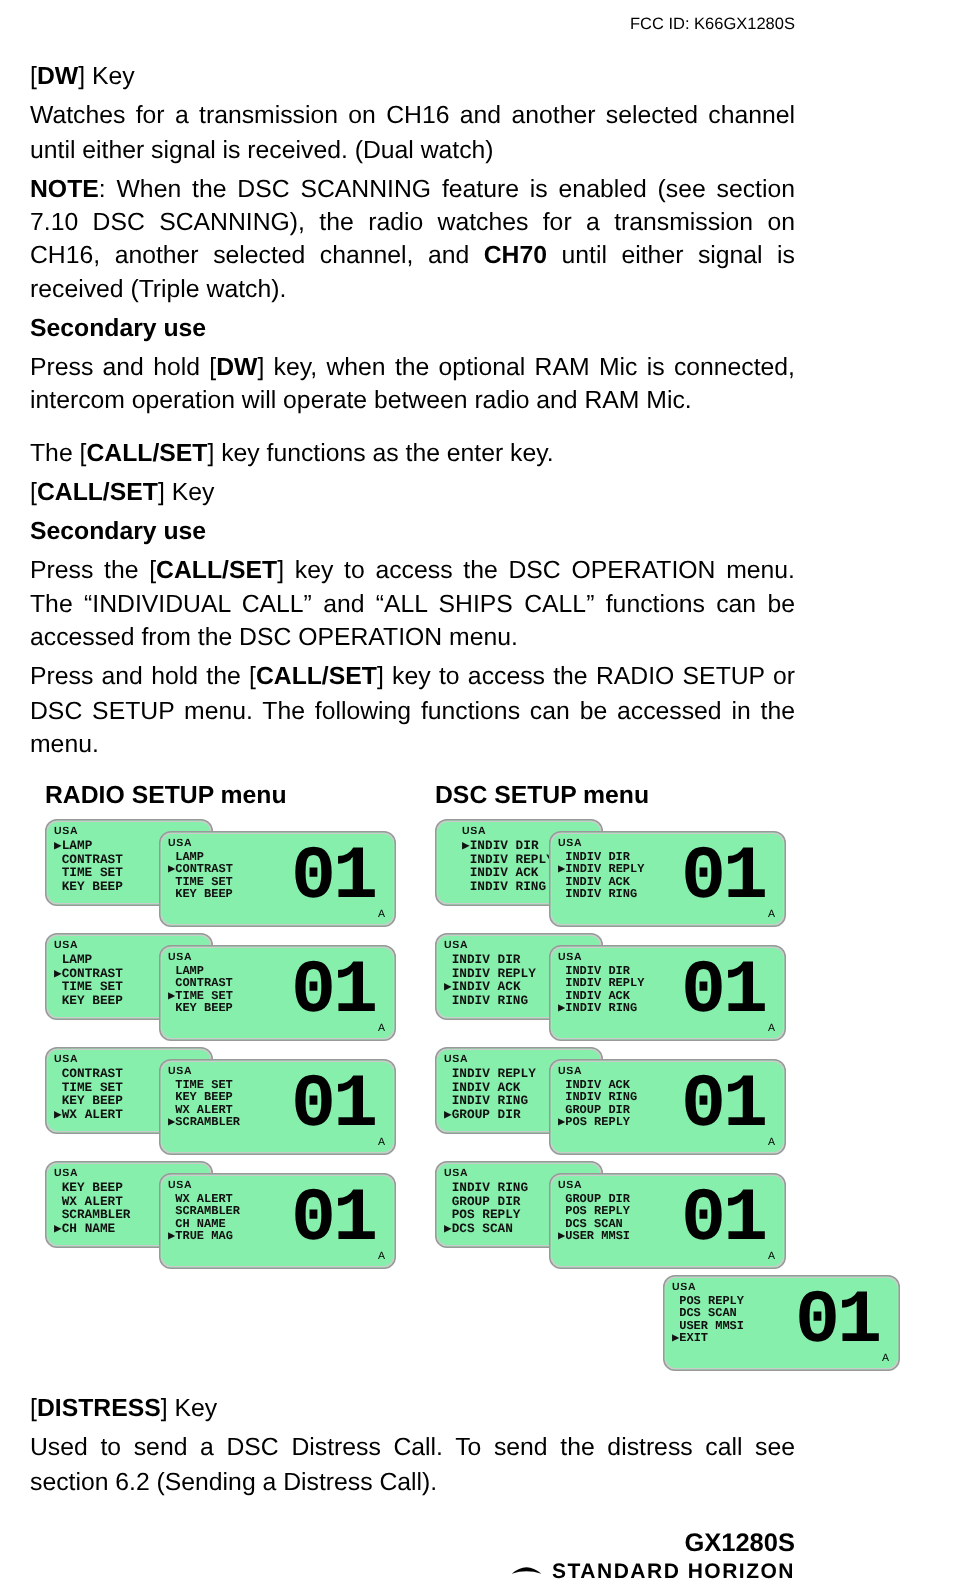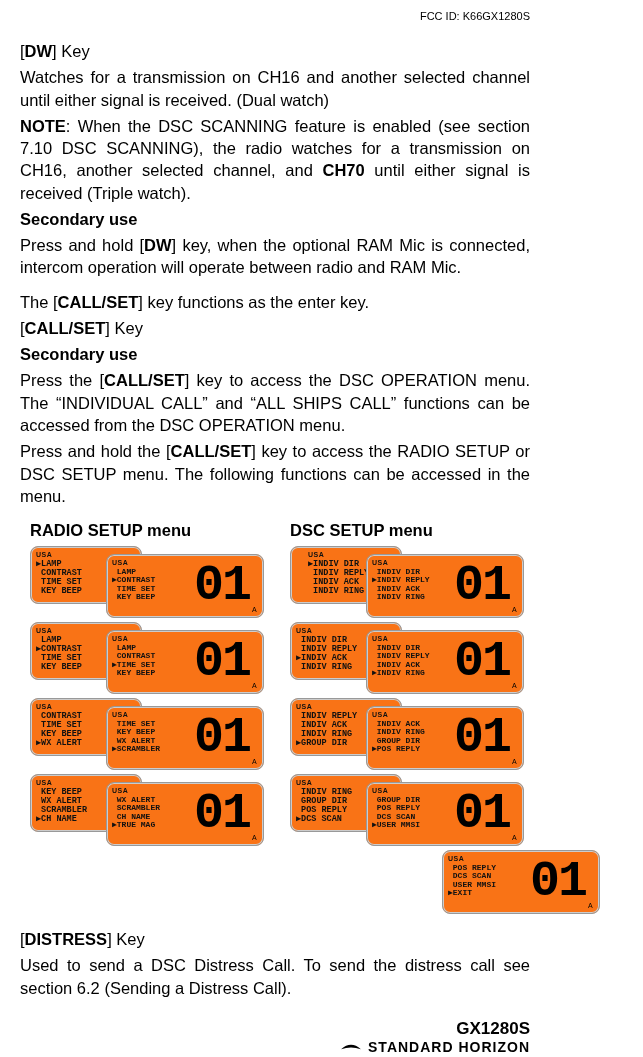--- a/index.html
+++ b/index.html
@@ -36,21 +36,21 @@
     margin: 14px 0 10px 10px;
   }
   .menu-col { flex: 0 0 auto; }
   .menu-title { font-weight: bold; font-size: 16.5px; margin-bottom: 6px; }
   .lcd-stack { display: flex; flex-direction: column; gap: 2px; }
   .lcd-pair { position: relative; width: 230px; height: 74px; }
   .lcd {
     position: absolute;
     width: 152px;
     height: 64px;
-    background: #f97316;
+    background: #86efac;
     border: 1px solid #999;
     border-radius: 8px;
     box-shadow: inset 0 0 0 1px #ccc;
     display: flex;
     padding: 4px 5px;
   }
   .lcd.small { left: 0; top: 0; width: 112px; height: 58px; }
   .lcd.big   { left: 76px; top: 8px; width: 158px; height: 64px; z-index: 2; }
   .lcd-lines {
     flex: 1 1 auto;

